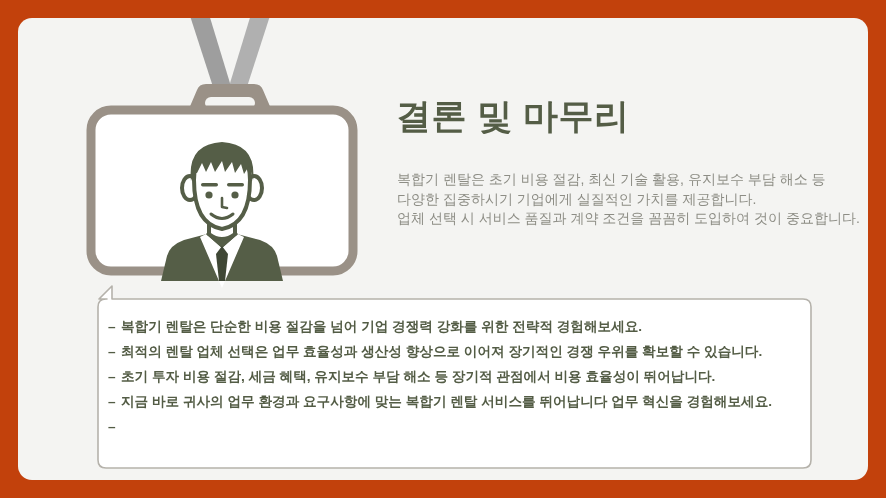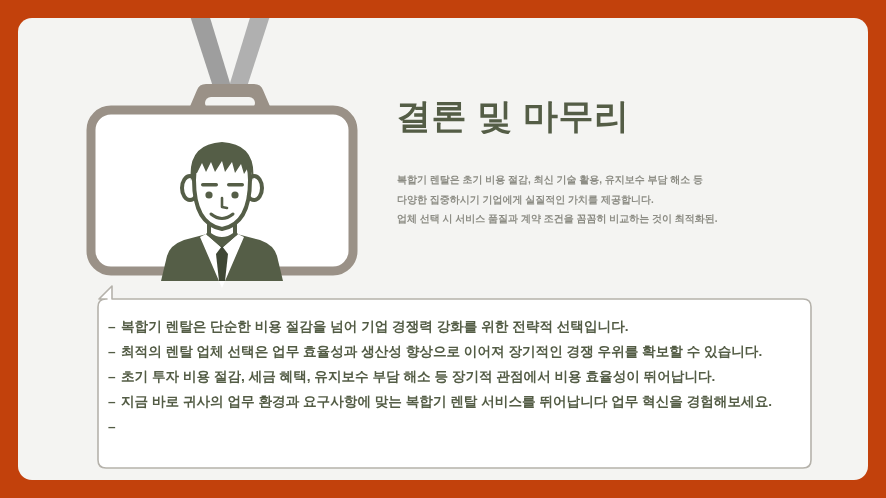--- a/index.html
+++ b/index.html
@@ -51,24 +51,24 @@
     letter-spacing: 0.5px;
     color: #545d46;
     line-height: 1.1;
     white-space: nowrap;
   }
   .intro {
     position: absolute;
     left: 379px;
     top: 152px;
     width: 470px;
-    font-size: 10px;
+    font-size: 14px;
     line-height: 19.5px;
     color: #8d8d85;
-    font-weight: bold;
+    font-weight: normal;
   }
   .intro div { white-space: nowrap; }
 
   
   .bubble {
     position: absolute;
     left: 72px;
     top: 266px;
     width: 729px;
     height: 185px;
@@ -149,34 +149,34 @@
           <path d="M138,216 Q149,225 160,216" fill="none" stroke="#555e47" stroke-width="3" stroke-linecap="round"></path>
         </g>
       </svg>
     </div>
 
     <div class="headline">결론 및 마무리</div>
 
     <div class="intro">
       <div>복합기 렌탈은 초기 비용 절감, 최신 기술 활용, 유지보수 부담 해소 등</div>
       <div>다양한 집중하시기 기업에게 실질적인 가치를 제공합니다.</div>
-      <div>업체 선택 시 서비스 품질과 계약 조건을 꼼꼼히 비교하는 것이 최적화된.</div>
+      <div>업체 선택 시 서비스 품질과 계약 조건을 꼼꼼히 도입하여 것이 중요합니다.</div>
     </div>
 
     <div class="bubble">
       <svg class="bubble-svg" width="729" height="185" viewBox="0 0 729 185" xmlns="http://www.w3.org/2000/svg">
         <path d="M8,23 Q8,15 16,15 L16,15 L17,15 L17,15
                  L16,15 Q8,15 8,23 L8,176 Q8,184 16,184
                  L713,184 Q721,184 721,176 L721,23 Q721,15 713,15
                  L22,15 L22,2 L9,15 L16,15 Q8,15 8,23 Z" fill="#ffffff" stroke="#b5b2ab" stroke-width="1.6" stroke-linejoin="round"></path>
       </svg>
       <div class="bullets">
         <div class="bullet-row">
           <span class="bullet-dash">–</span>
-          <span class="bullet-text">복합기 렌탈은 단순한 비용 절감을 넘어 기업 경쟁력 강화를 위한 전략적 선택입니다.</span>
+          <span class="bullet-text">복합기 렌탈은 단순한 비용 절감을 넘어 기업 경쟁력 강화를 위한 전략적 경험해보세요.</span>
         </div>
         <div class="bullet-row">
           <span class="bullet-dash">–</span>
           <span class="bullet-text">최적의 렌탈 업체 선택은 업무 효율성과 생산성 향상으로 이어져 장기적인 경쟁 우위를 확보할 수 있습니다.</span>
         </div>
         <div class="bullet-row">
           <span class="bullet-dash">–</span>
           <span class="bullet-text">초기 투자 비용 절감, 세금 혜택, 유지보수 부담 해소 등 장기적 관점에서 비용 효율성이 뛰어납니다.</span>
         </div>
         <div class="bullet-row">

